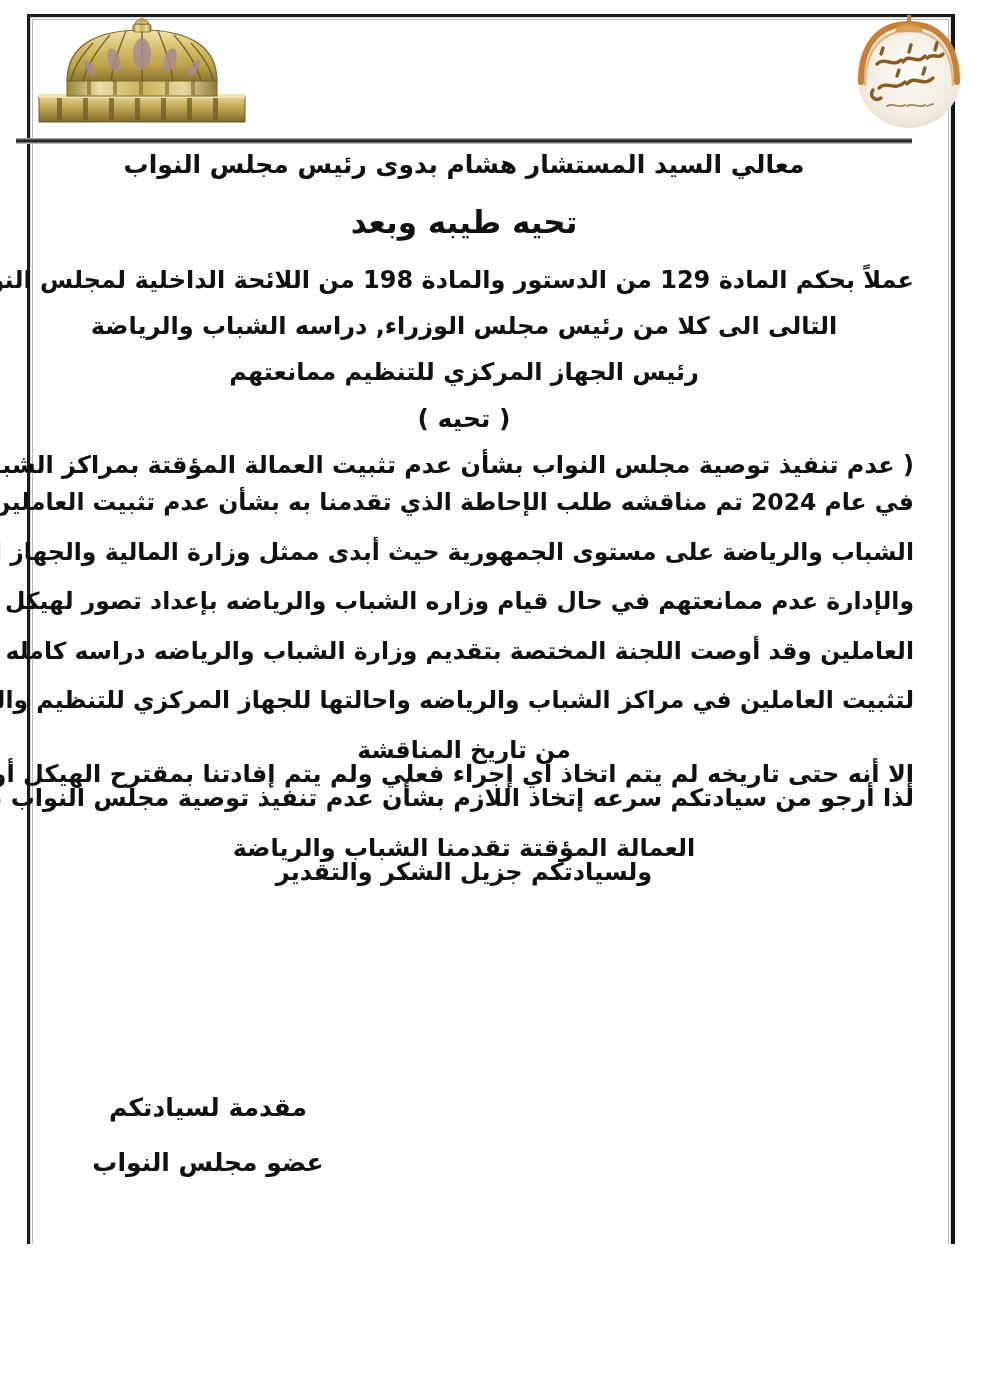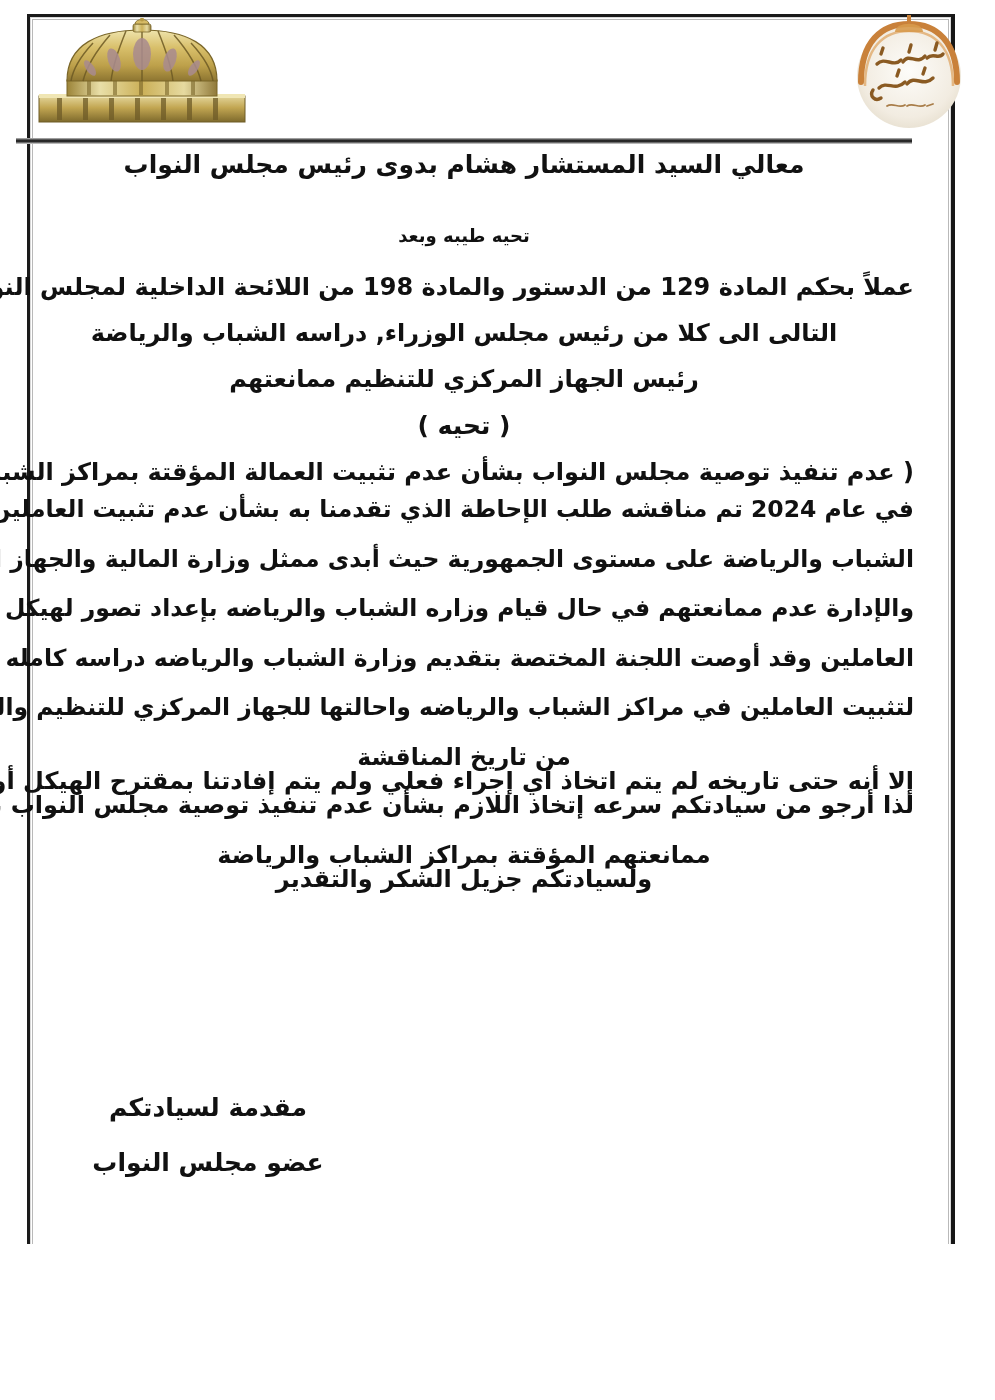--- a/index.html
+++ b/index.html
@@ -85,21 +85,21 @@
     white-space: nowrap;
     letter-spacing: -0.2px;
   }
 
   .block {
     text-align: center;
   }
 
   
   .s-head      { font-size: 25px; }
-  .s-greet     { font-size: 18px; margin-top: 20px; }
+  .s-greet     { font-size: 31px; }
   .s-intro     { font-size: 24px; }
   .s-addr      { font-size: 24px; }
   .s-subject   { font-size: 25px; }
   .s-topic     { font-size: 24px; }
   .s-body      { font-size: 23.5px; }
   .s-closing   { font-size: 24px; }
   .s-thanks    { font-size: 24px; }
   .s-sign      { font-size: 25px; }
 
   
@@ -275,21 +275,21 @@
       <div class="line s-body para-line">لتثبيت العاملين في مراكز الشباب والرياضه واحالتها للجهاز المركزي للتنظيم والإدارة خلال شهر</div>
       <div class="line s-body para-line">من تاريخ المناقشة</div>
     </div>
 
     <div class="block">
       <div class="line s-closing para-line">إلا أنه حتى تاريخه لم يتم اتخاذ اي إجراء فعلي ولم يتم إفادتنا بمقترح الهيكل أو بخطوات التنفيذ</div>
     </div>
 
     <div class="block">
       <div class="line s-closing para-line">لذا أرجو من سيادتكم سرعه إتخاذ اللازم بشأن عدم تنفيذ توصية مجلس النواب بشأن عدم تثبيت</div>
-      <div class="line s-closing para-line">ممانعتهم المؤقتة بمراكز الشباب والرياضة</div>
+      <div class="line s-closing para-line">العمالة المؤقتة تقدمنا الشباب والرياضة</div>
     </div>
 
     <div class="line s-thanks">ولسيادتكم جزيل الشكر والتقدير</div>
   </div>
 
   <div class="signature">
     <div class="line s-sign">مقدمة لسيادتكم</div>
     <div class="line s-sign">عضو مجلس النواب</div>
   </div>
 

